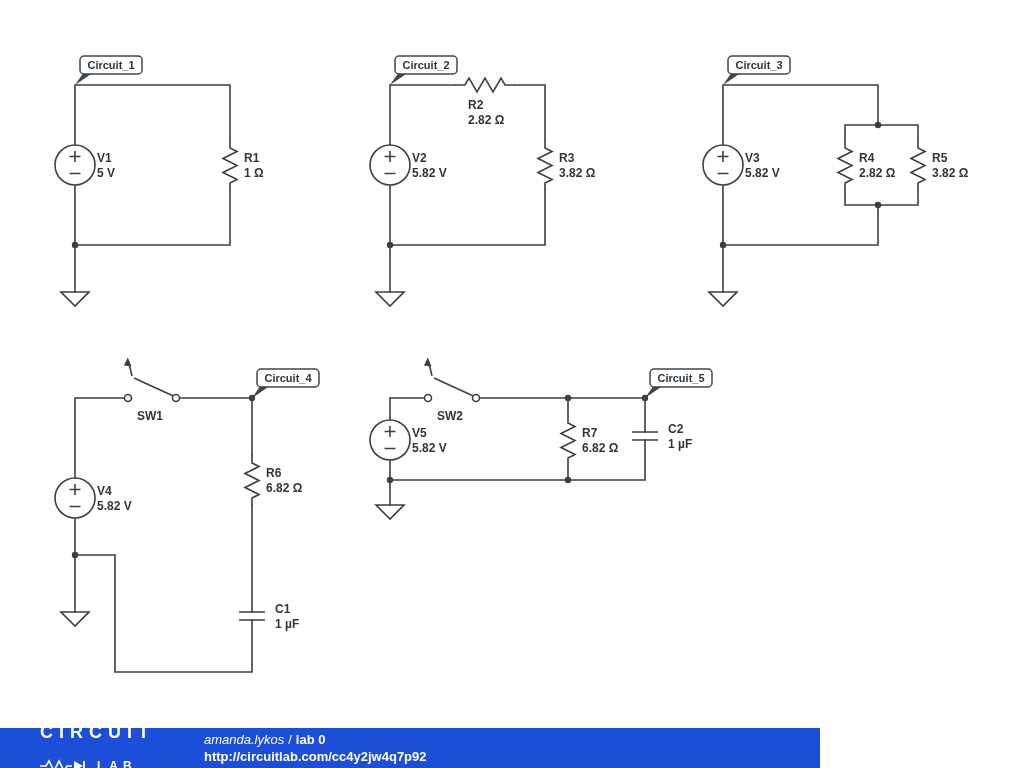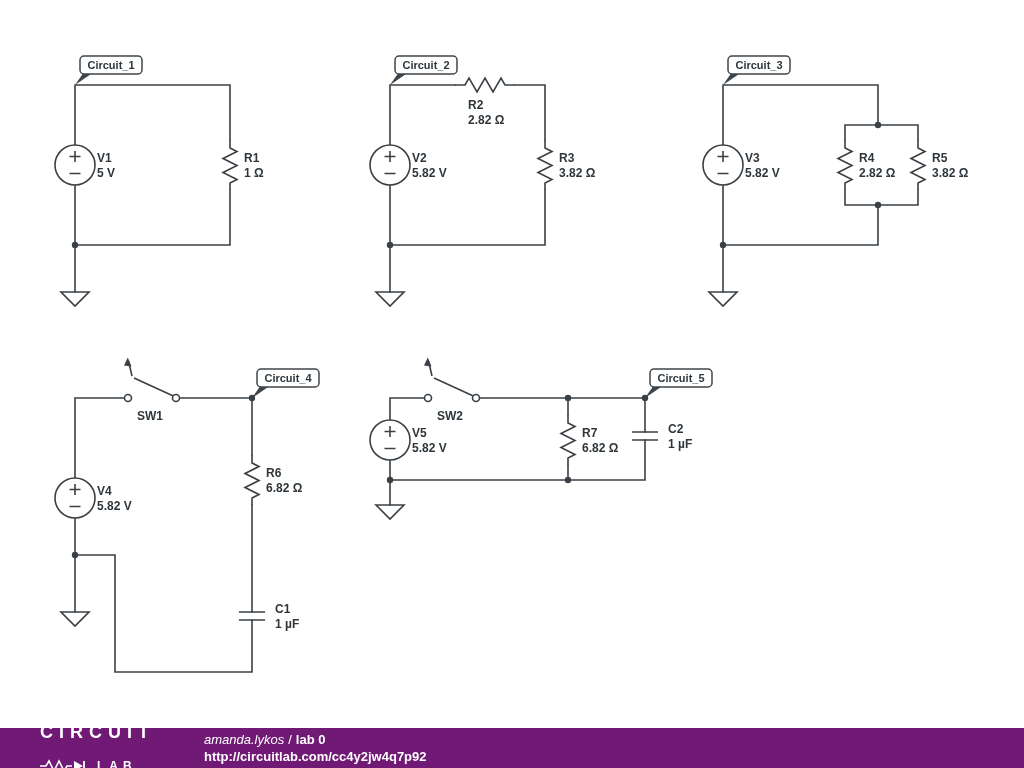--- a/index.html
+++ b/index.html
@@ -8,21 +8,21 @@
   svg text { font-family:"Liberation Sans",sans-serif; font-weight:bold; fill:#2e363b; }
   .ctext { font-size:12px; }
   .labeltext { font-size:11px; }
   .wire { fill:none; stroke:#3a4045; stroke-width:1.6; stroke-linecap:square; }
   .comp { fill:none; stroke:#3a4045; stroke-width:1.6; stroke-linejoin:miter; }
   .fillwhite { fill:#ffffff; stroke:#3a4045; stroke-width:1.6; }
   .labelbox { fill:#ffffff; stroke:#3f464b; stroke-width:1.5; }
   .tail { fill:#3f464b; stroke:none; }
   .dot { fill:#3a4045; stroke:none; }
   .arrowhead { fill:#3a4045; stroke:none; }
-  .footer { position:absolute; left:0; top:728px; width:1024px; height:40px; background:#701a75; color:#ffffff; display:flex; align-items:center; }
+  .footer { position:absolute; left:0; top:728px; width:820px; height:40px; background:#1d4ed8; color:#ffffff; display:flex; align-items:center; }
   .logo { margin-left:40px; width:152px; }
   .logo-top { font-size:18px; font-weight:bold; letter-spacing:6px; line-height:18px; white-space:nowrap; }
   .logo-bottom { display:flex; align-items:center; gap:5px; font-size:12px; font-weight:bold; letter-spacing:5px; line-height:13px; margin-top:18px; }
   .logo-wave { display:block; }
   .meta { margin-left:12px; font-size:13px; line-height:17px; }
   .author { font-style:italic; }
   .sep { margin:0 4px; }
   .doctitle { font-weight:bold; }
   .meta-line2 { font-weight:bold; }
 </style>

